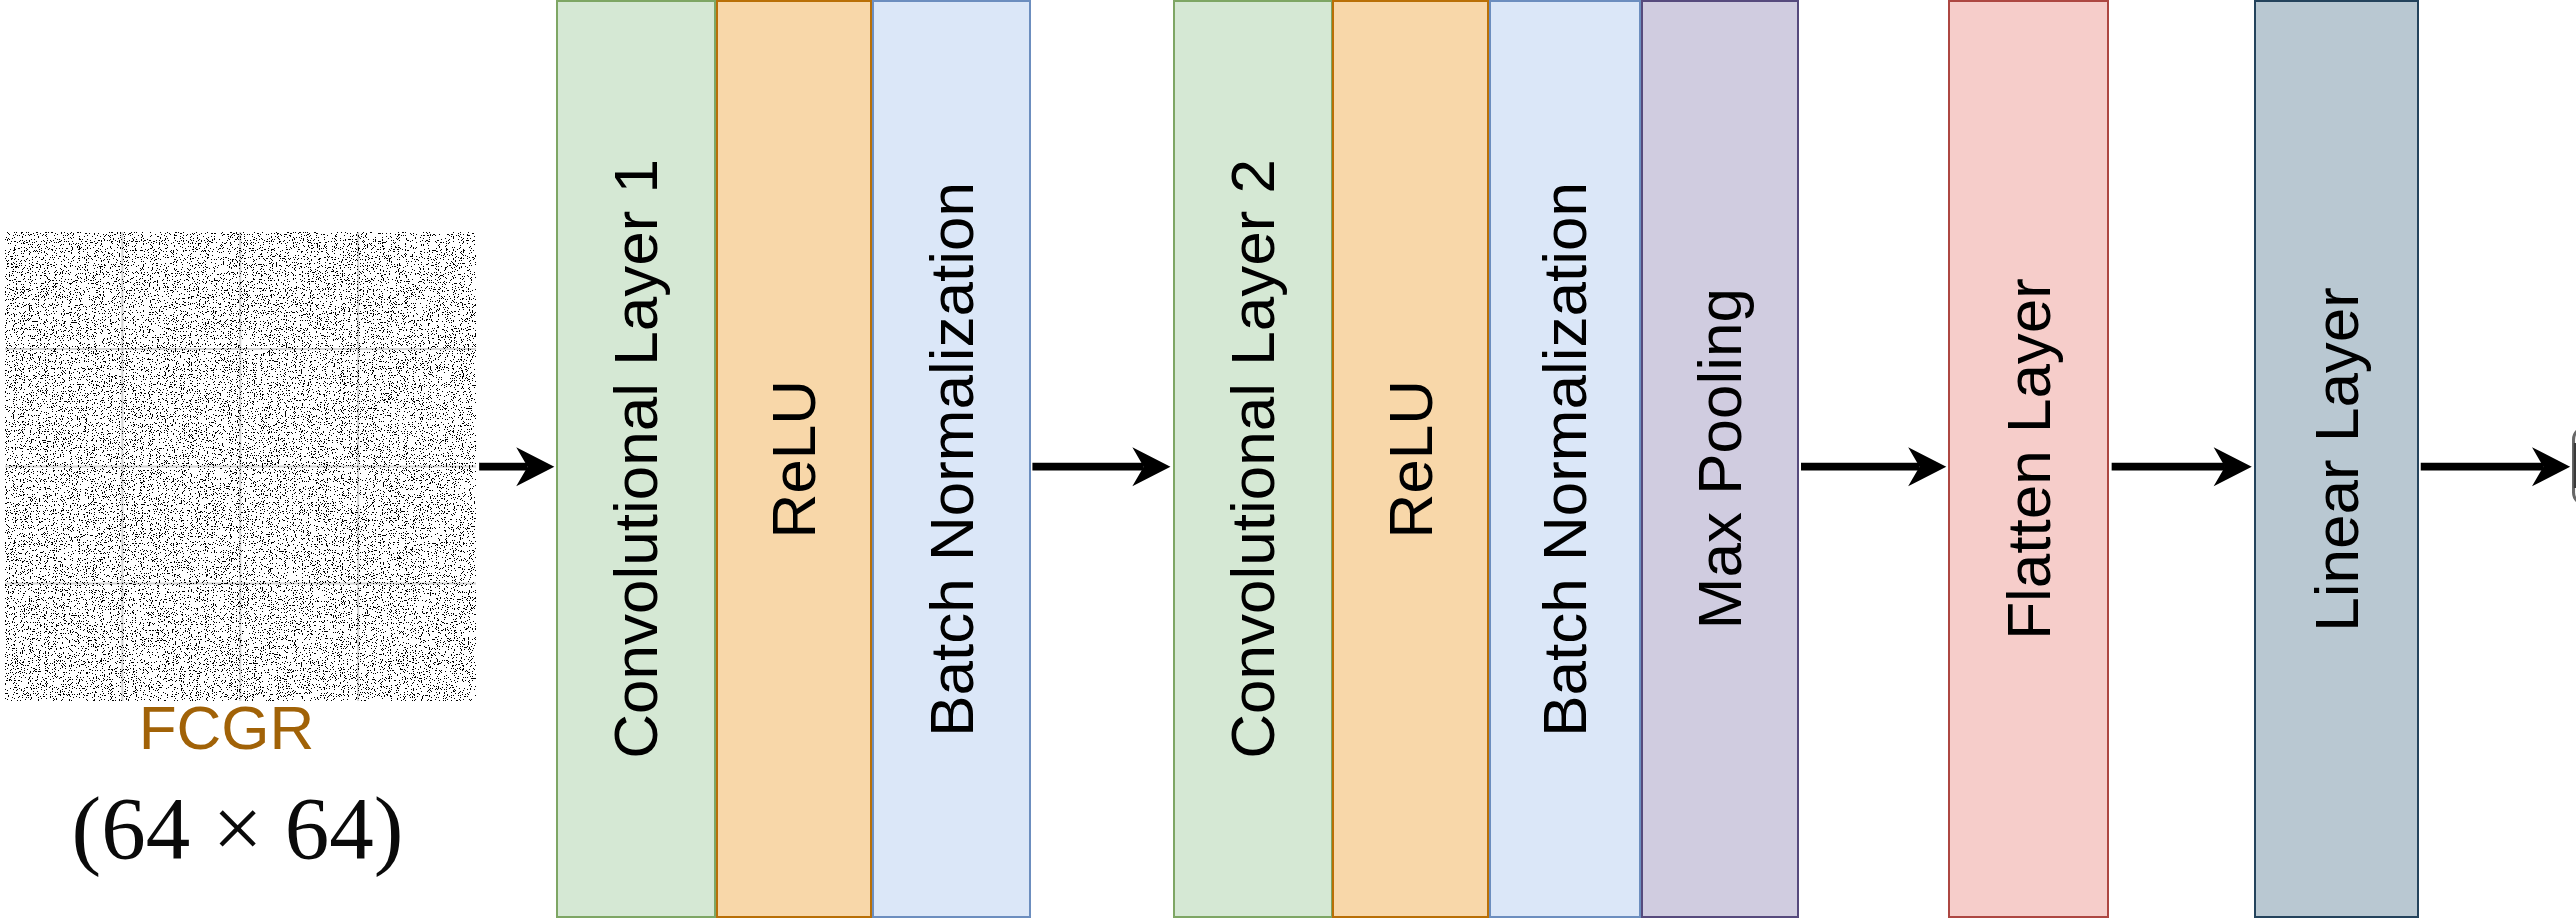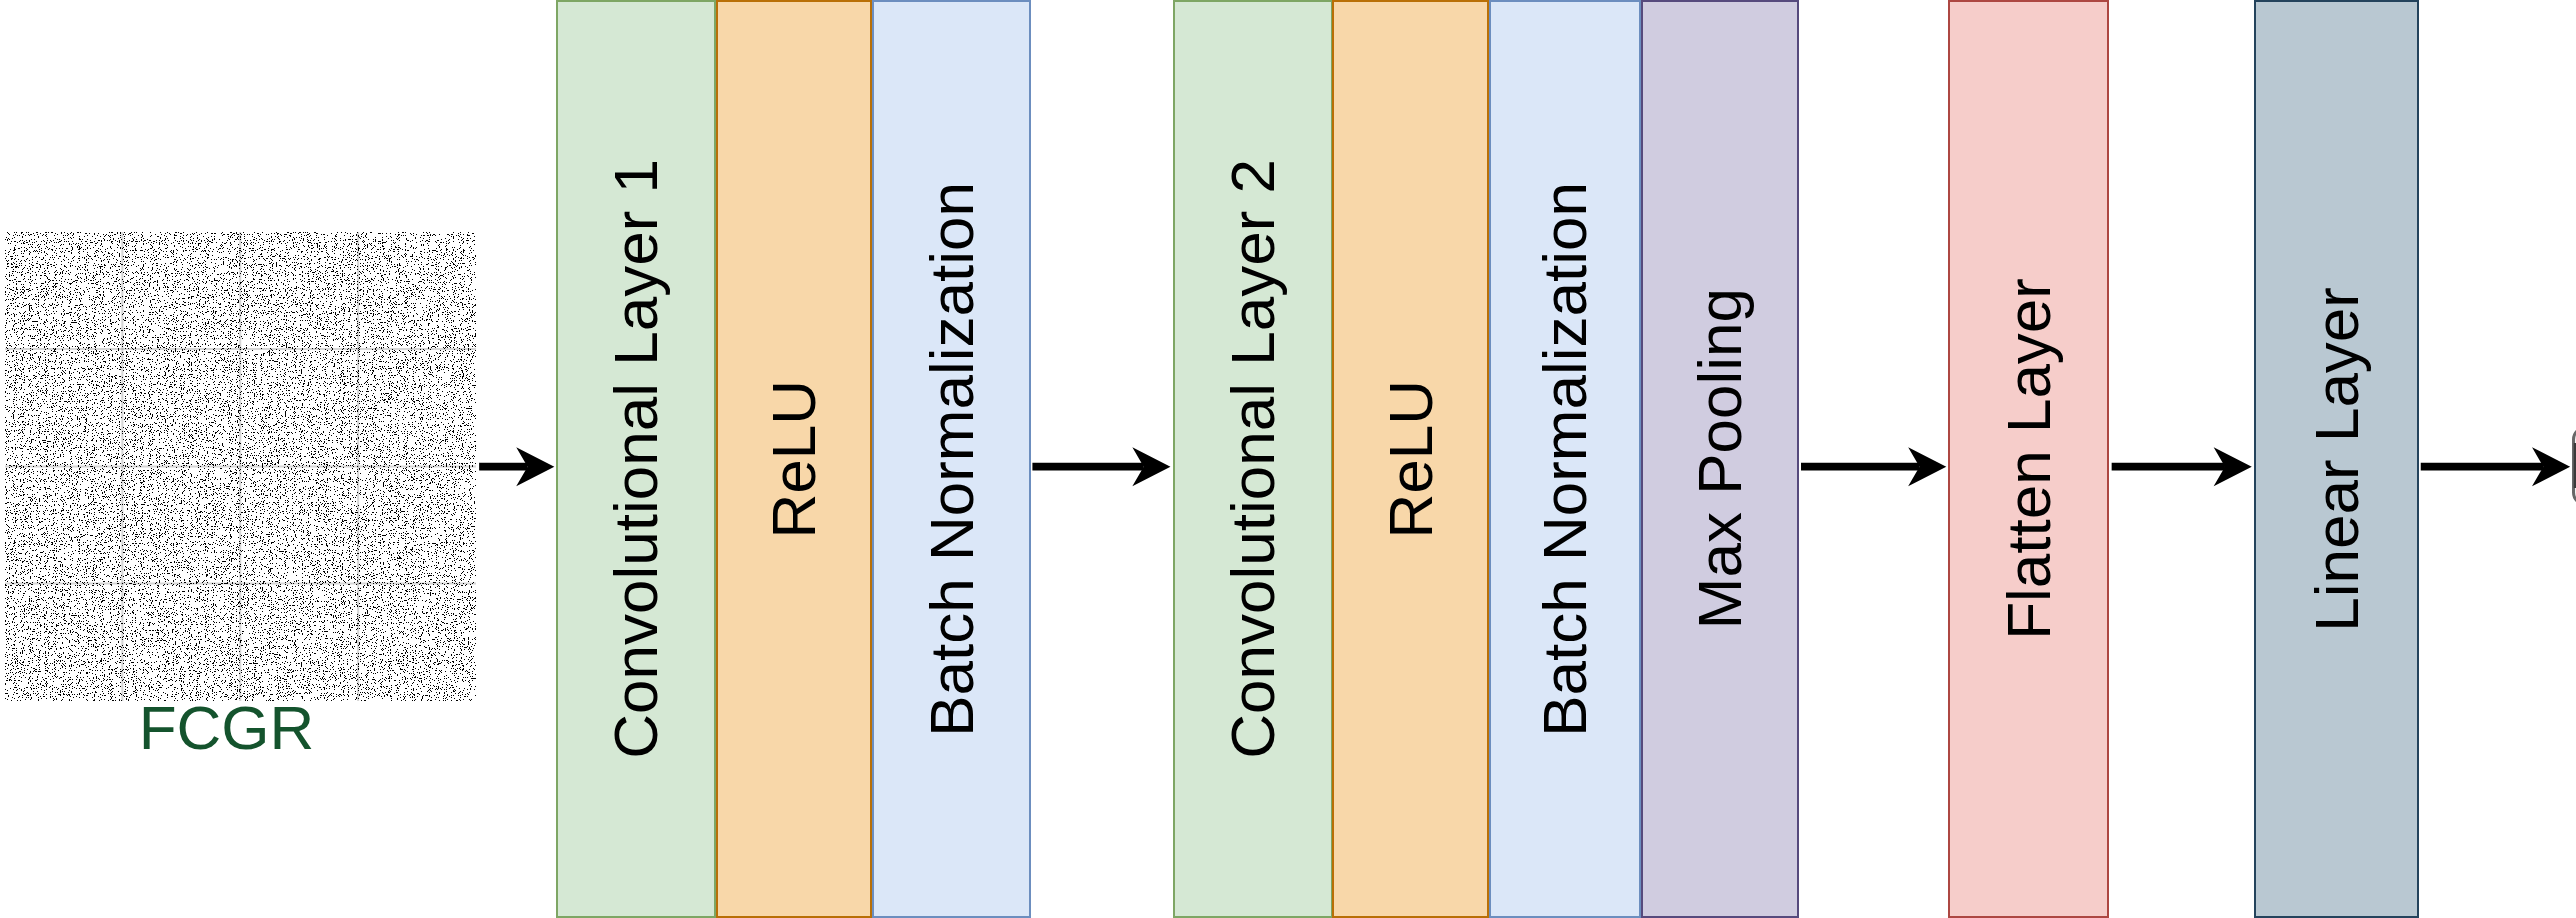--- a/index.html
+++ b/index.html
@@ -9,21 +9,21 @@
     background:#ffffff;
     overflow:hidden;
     font-family:"Liberation Sans",sans-serif;
   }
   
   .fcgr-img{
     position:absolute;left:5.2px;top:232px;width:471px;height:469px;
   }
   .fcgr-label{
     position:absolute;left:72px;top:697px;width:309px;
-    text-align:center;font-size:62px;line-height:1.0;color:#14532d;
+    text-align:center;font-size:62px;line-height:1.0;color:#a16207;
   }
   .fcgr-dim{
     position:absolute;left:57px;top:777px;width:361px;
     text-align:center;font-size:89px;line-height:1.15;color:#0a0a0a;
     font-family:"Liberation Serif",serif;
   }
   
   .layer-box{
     position:absolute;top:0;height:918px;
     box-sizing:border-box;border:2.6px solid #000;
@@ -79,20 +79,21 @@
       <line x1="0" y1="227" x2="915" y2="227"></line>
       <line x1="0" y1="455" x2="915" y2="455"></line>
       <line x1="0" y1="682" x2="915" y2="682"></line>
       <line x1="457" y1="0" x2="457" y2="910"></line>
       <line x1="228" y1="0" x2="228" y2="910"></line>
       <line x1="686" y1="0" x2="686" y2="910"></line>
     </g>
   </svg>
 
   <div class="fcgr-label">FCGR</div>
+  <div class="fcgr-dim">(64 × 64)</div>
 
   <div class="layer-box b0" style="background: rgb(213, 232, 212); border-color: rgb(126, 166, 100);">
     <span class="vlabel">Convolutional Layer 1</span>
   </div>
   <div class="layer-box b1" style="background: rgb(248, 215, 169); border-color: rgb(185, 111, 6);">
     <span class="vlabel">ReLU</span>
   </div>
   <div class="layer-box b2" style="background: rgb(219, 231, 248); border-color: rgb(108, 142, 191);">
     <span class="vlabel">Batch Normalization</span>
   </div>

